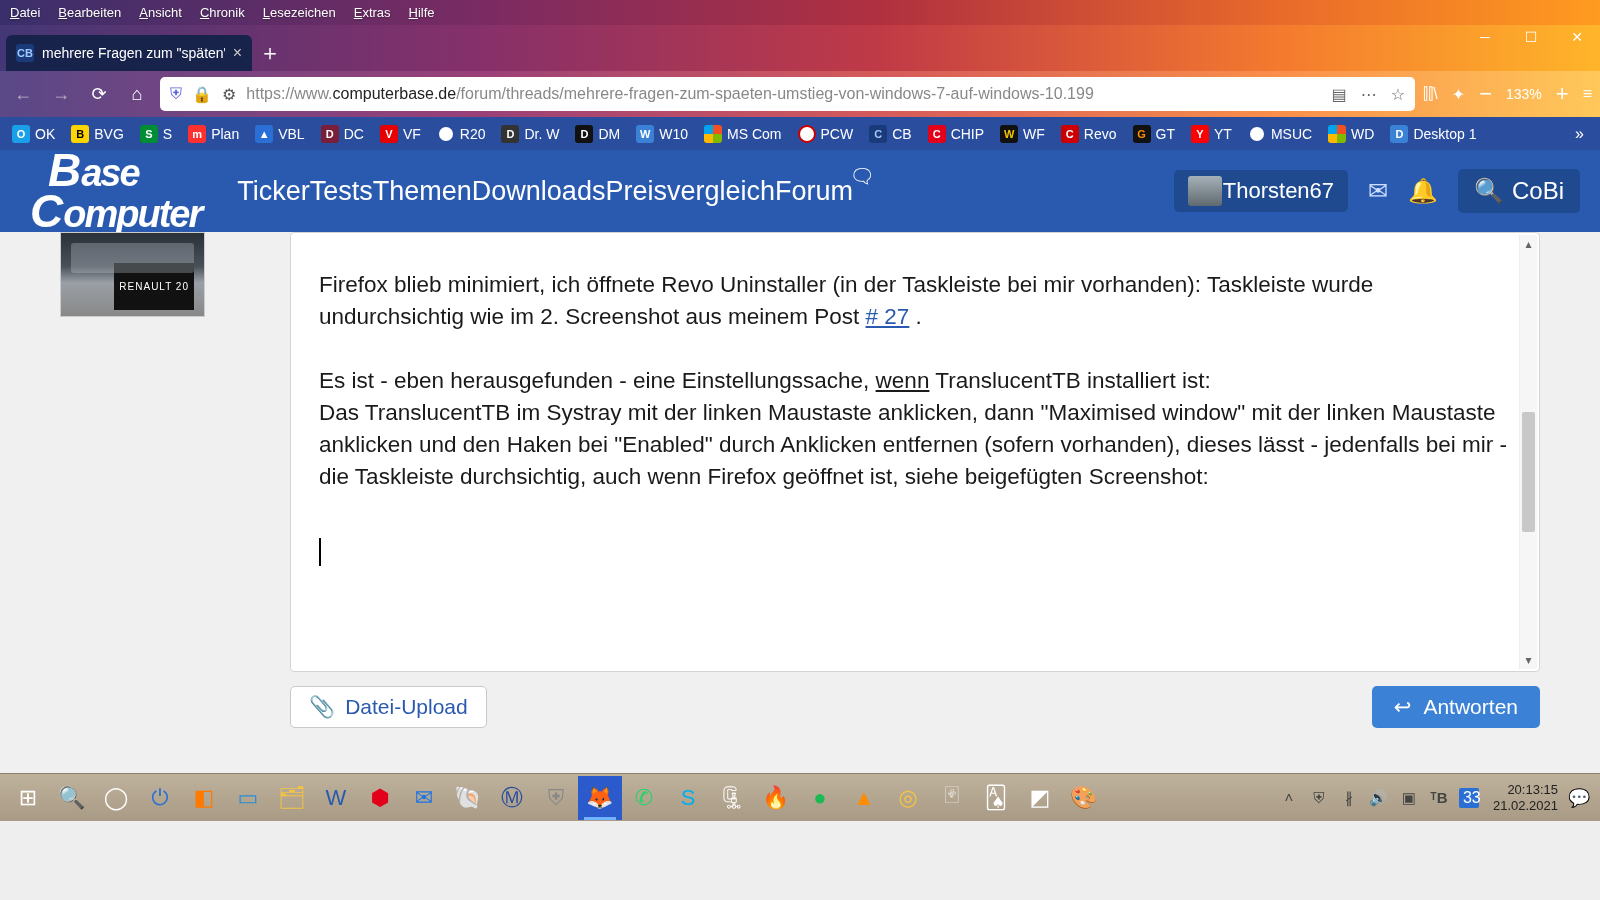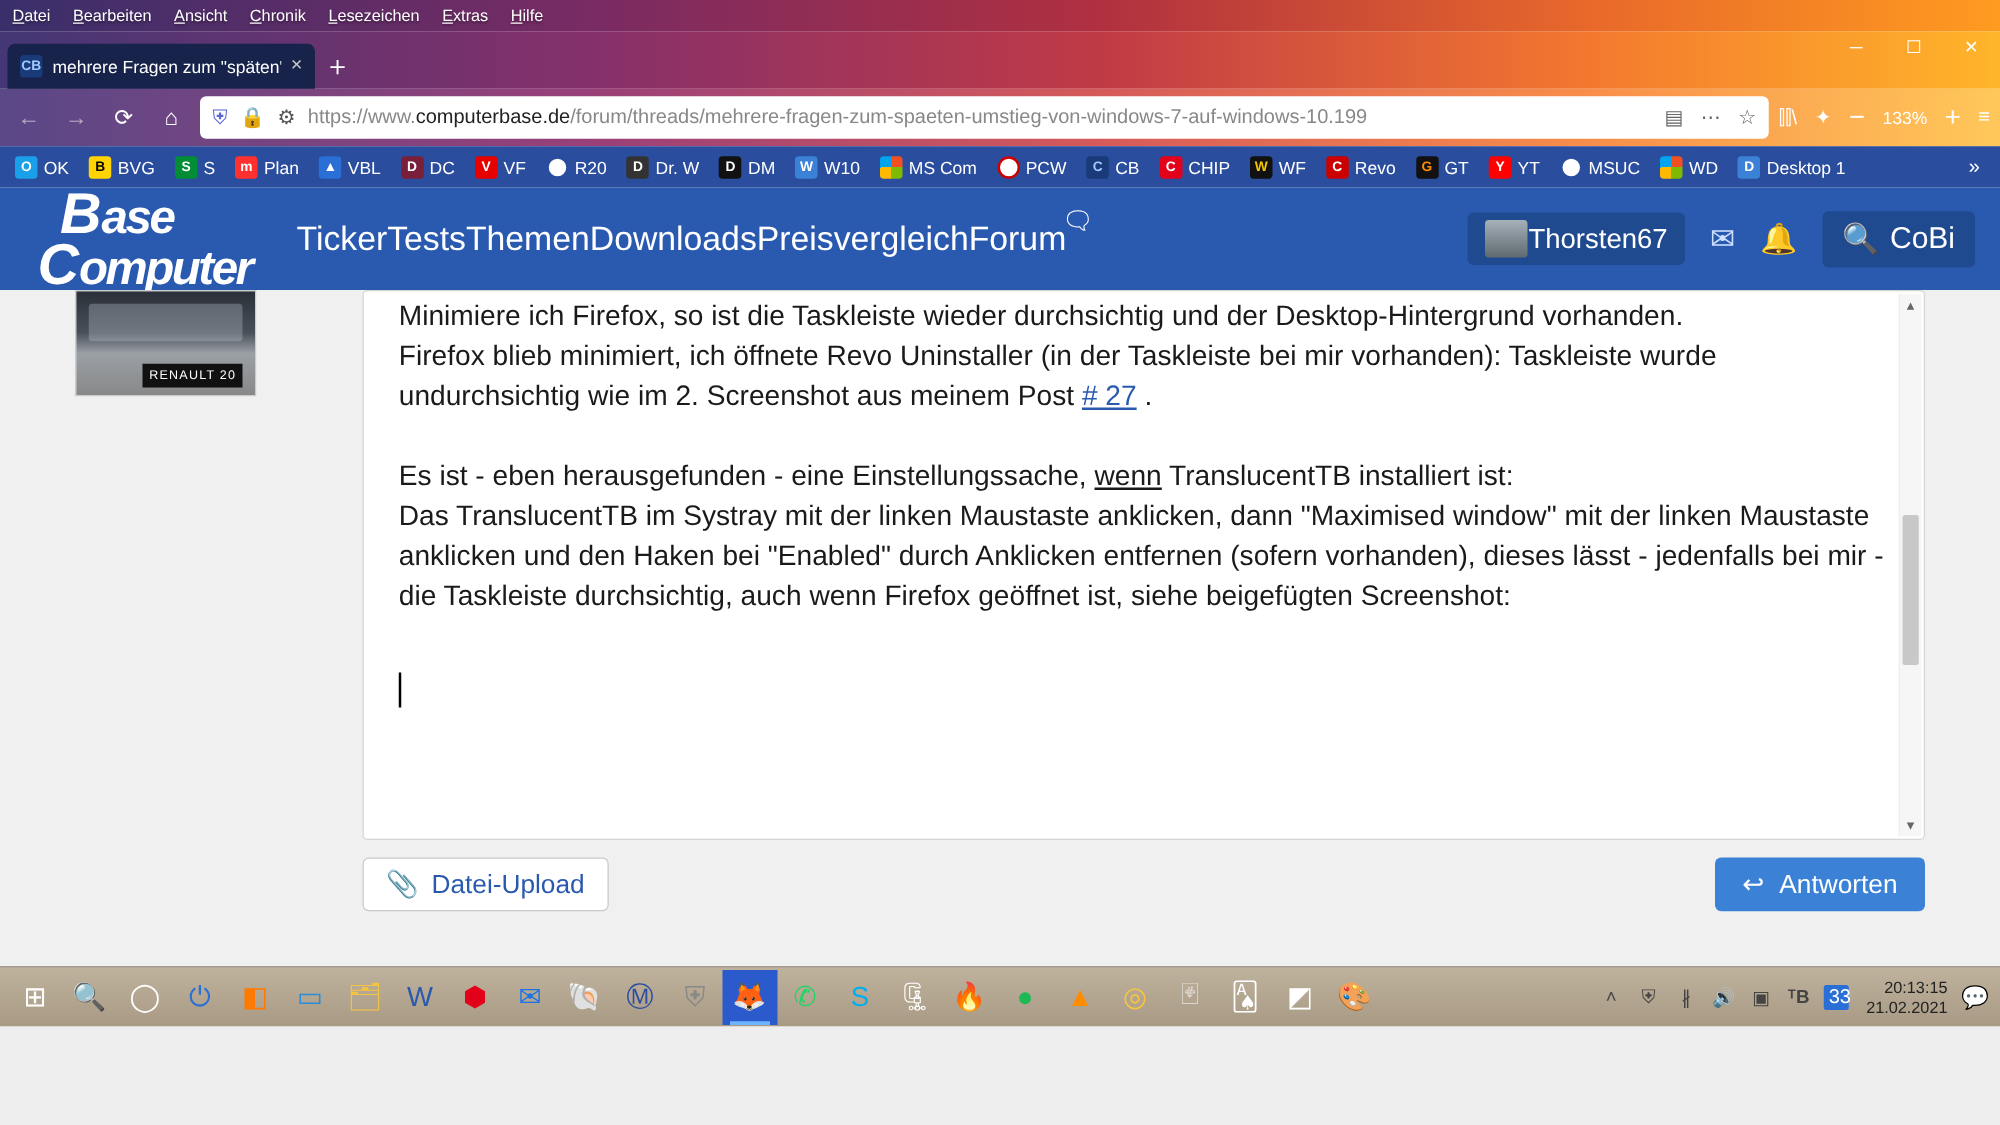--- a/index.html
+++ b/index.html
@@ -71,21 +71,21 @@
   .cb-user { display:flex; align-items:center; gap:1px; background:#204a90; padding:6px 14px; border-radius:5px; font-size:22px;}
   .cb-user .ava { width:34px;height:30px;background:linear-gradient(#a5b0b8,#5f6a70);border-radius:3px;}
   .cb-ic { font-size:24px; color:#cde0ff;}
   .cb-search { display:flex;align-items:center;gap:8px;background:#204a90;padding:8px 16px;border-radius:5px;font-size:24px;}
 
   
   .page { height:541px; background:#f0f0f0; display:flex; }
   .leftcol { width:280px; padding:0 0 0 60px;}
   .avatarimg { width:145px;height:85px;margin-top:0; background:linear-gradient(#2a3038 0%,#4a5058 40%,#9aa0a6 60%,#888 100%); border:1px solid #ccc; position:relative;}
   .avatarimg::after{content:"";position:absolute;left:10px;right:10px;top:10px;height:30px;background:rgba(200,210,220,.3);border-radius:3px;}
-  .plate {position:absolute;bottom:6px;right:10px;background:#111;color:#fff;font-size:10px;padding:4px 5px;letter-spacing:1px;}
+  .plate {position:absolute;bottom:6px;right:10px;background:#111;color:#fff;font-size:10px;padding:18px 5px;letter-spacing:1px;}
 
   .maincol { flex:1; padding:0 60px 0 10px; }
   .editorwrap { background:#fff; border:1px solid #d5d5d5; border-radius:4px; position:relative; height:440px;}
   .editorbody { padding:4px 28px 10px 28px; font-size:22.5px; color:#1a1a1a; line-height:1.42; height:100%; overflow:hidden;}
   .editorbody a { color:#2a5aaf; text-decoration:underline;}
   .editorbody u { text-decoration:underline;}
   .caret { display:inline-block; width:1.5px; height:28px; background:#000; vertical-align:text-bottom; margin-top:14px;}
   .scrollbar { position:absolute; right:2px; top:2px; bottom:2px; width:18px; background:#f6f6f6; border-left:1px solid #eee;}
   .scrollbar .up,.scrollbar .dn{height:18px;display:flex;align-items:center;justify-content:center;color:#666;font-size:12px;}
   .scrollbar .track{position:absolute;top:18px;bottom:18px;left:0;right:0;}
@@ -288,21 +288,21 @@
 
 <div class="page">
   <div class="leftcol">
     <div class="avatarimg">
       <div class="plate">RENAULT 20</div>
     </div>
   </div>
   <div class="maincol">
     <div class="editorwrap">
       <div class="editorbody">
-        <span>Minimiere ich Firefox, so ist die Taskleiste wieder durchsichtig und der Desktop-Hintergrund vorhanden.</span><br>
+        <br>
         <span>Firefox blieb minimiert, ich öffnete Revo Uninstaller (in der Taskleiste bei mir vorhanden): Taskleiste wurde undurchsichtig wie im 2. Screenshot aus meinem Post </span><a href="#"># 27</a><span> .</span>
         <br><br>
         <span>Es ist - eben herausgefunden - eine Einstellungssache, </span><u>wenn</u><span> TranslucentTB installiert ist:</span><br>
         <span>Das TranslucentTB im Systray mit der linken Maustaste anklicken, dann "Maximised window" mit der linken Maustaste anklicken und den Haken bei "Enabled" durch Anklicken entfernen (sofern vorhanden), dieses lässt - jedenfalls bei mir - die Taskleiste durchsichtig, auch wenn Firefox geöffnet ist, siehe beigefügten Screenshot:</span>
         <br><br>
         <span class="caret"></span>
       </div>
       <div class="scrollbar">
         <div class="up">▴</div>
         <div class="track">

